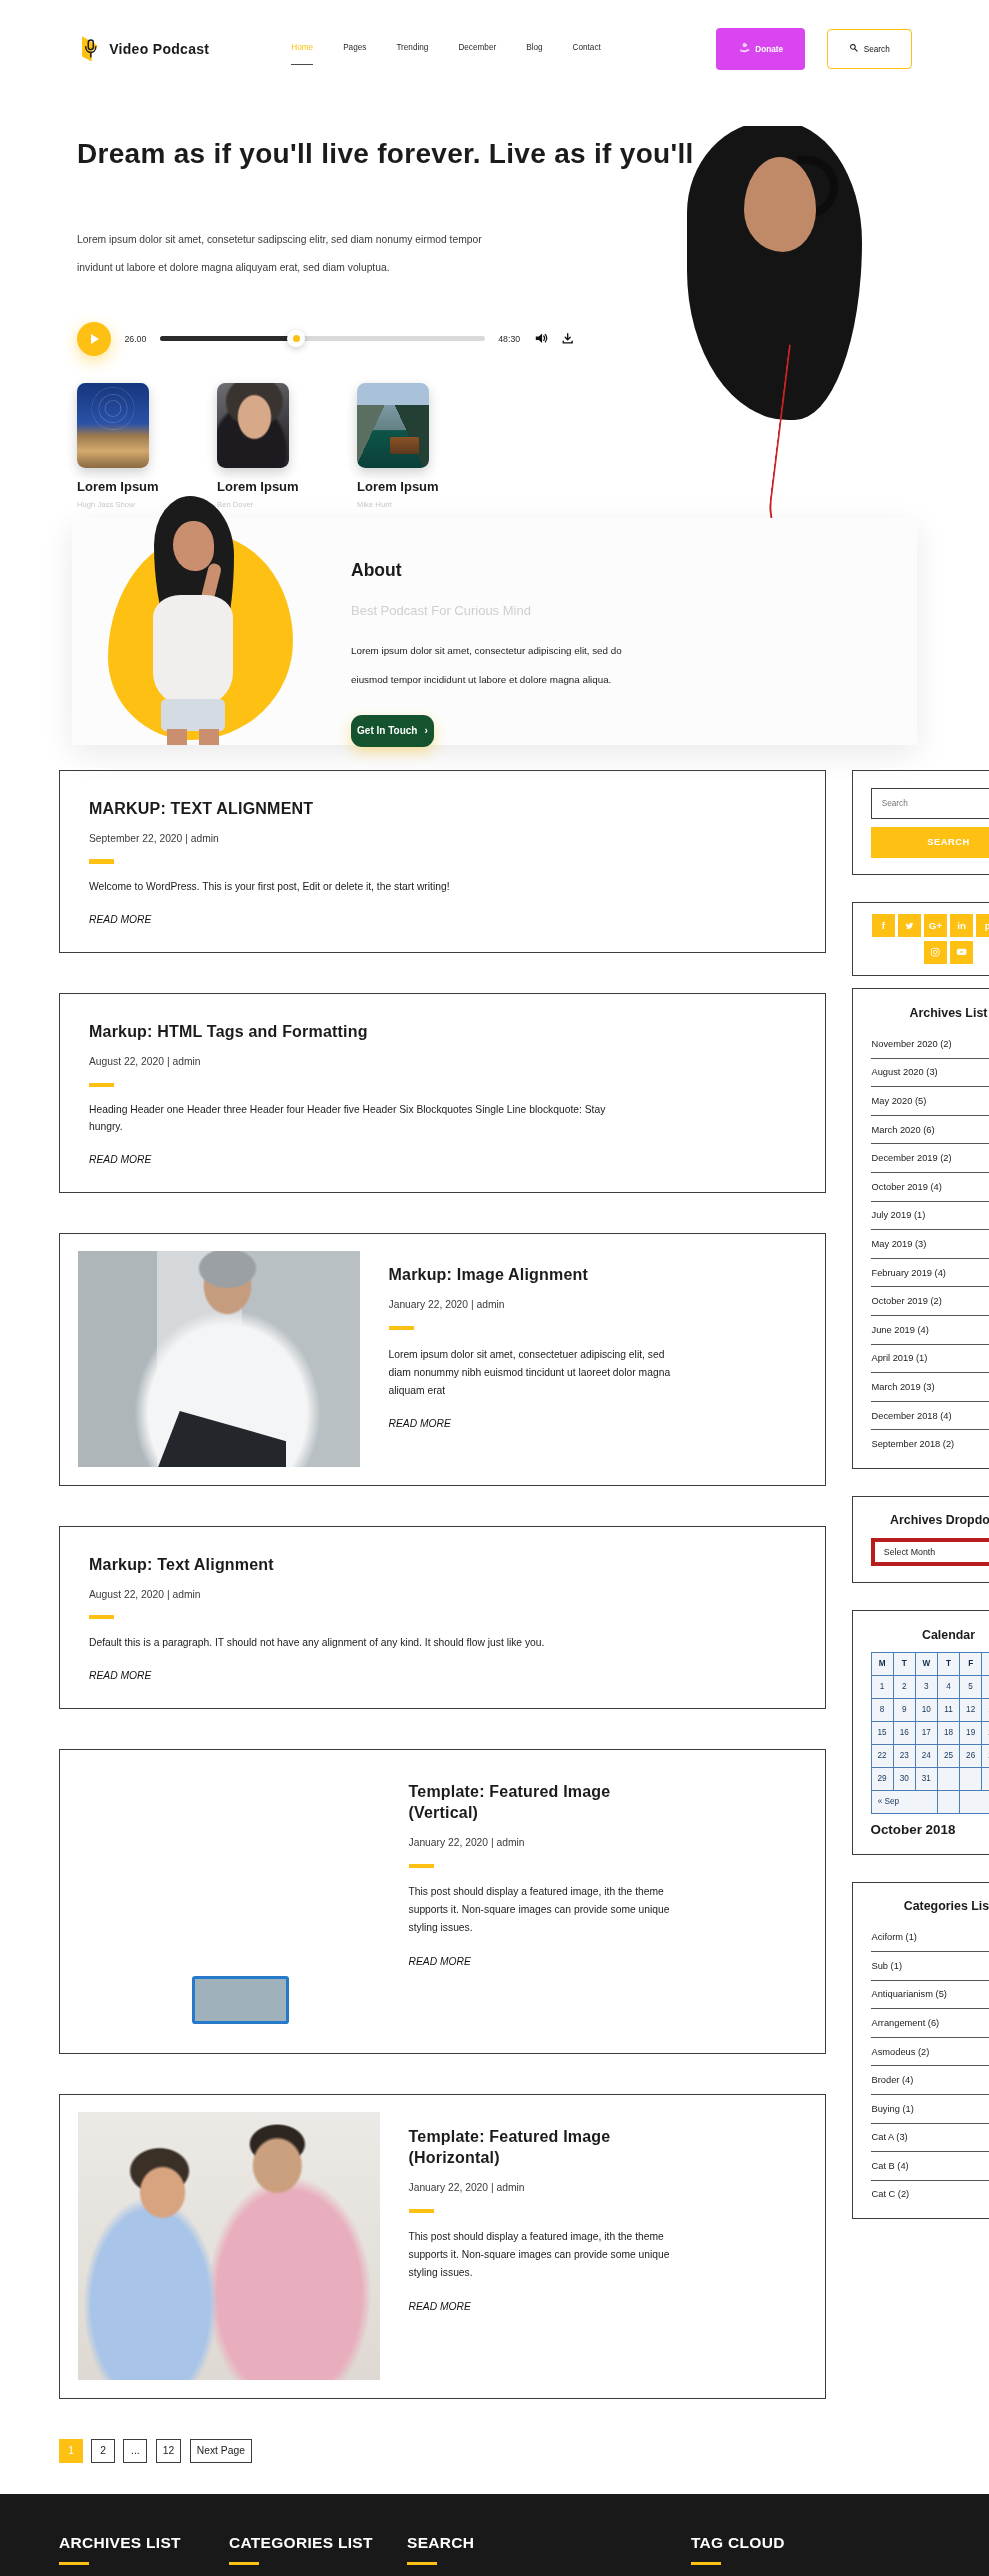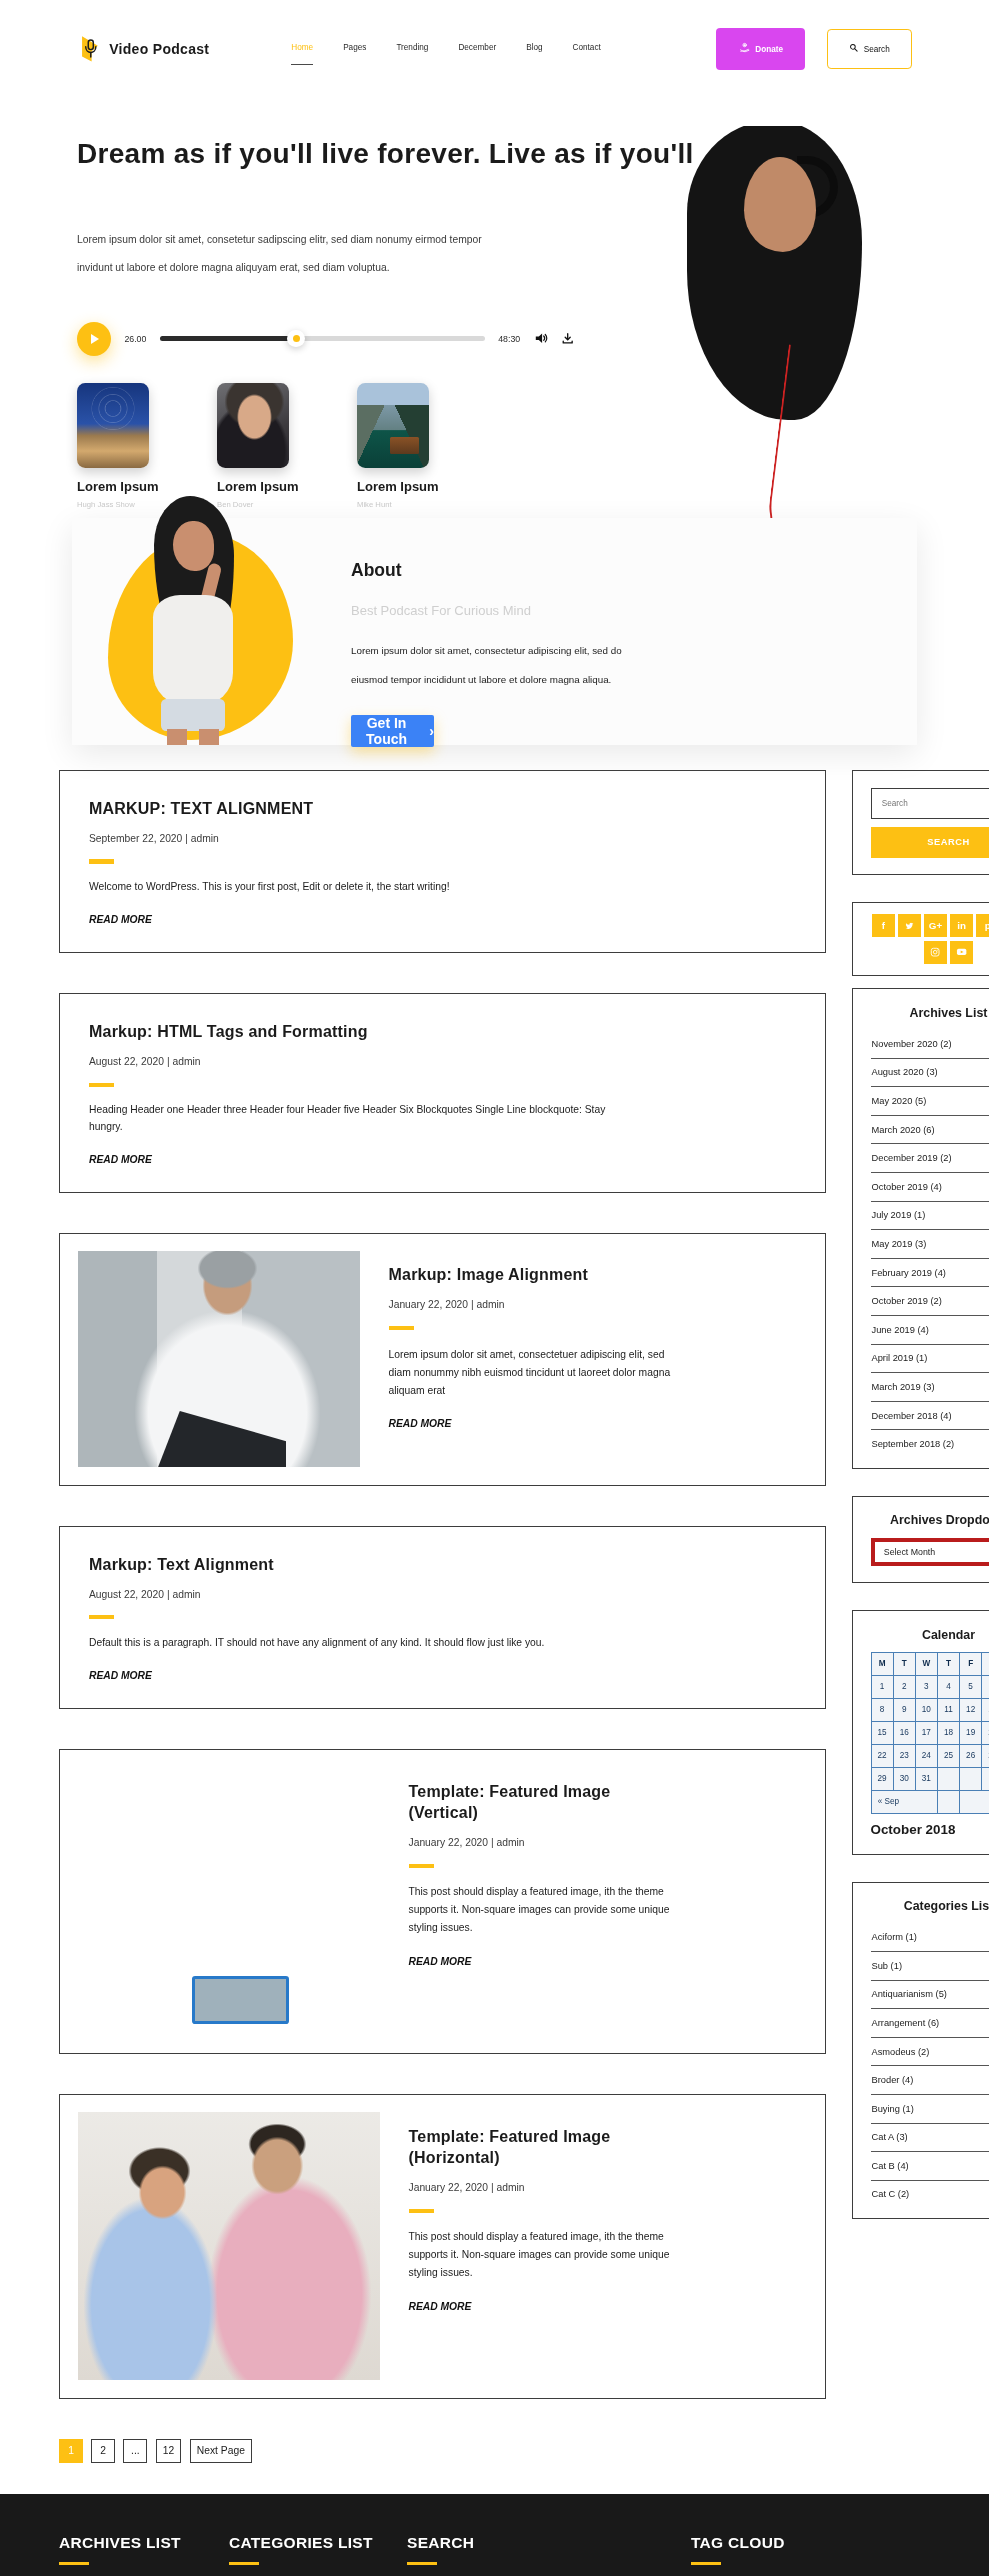--- a/index.html
+++ b/index.html
@@ -91,34 +91,34 @@
   .girl-arm { position:absolute; left:130px; top:45px; width:13.4px; height:62px; background:#c98f6f; border-radius:6.2px; transform:rotate(14deg);}
   .girl-top { position:absolute; left:81px; top:77px; width:80px; height:111px; background:#f0efed;
     border-radius:34% 34% 42% 42%/20% 20% 30% 30%; }
   .girl-shorts { position:absolute; left:89px; top:181px; width:64px; height:32px; background:#d4dbe2; border-radius:5.2px;}
   .girl-legs { position:absolute; left:95px; top:211px; width:52px; height:15.5px;
     background:linear-gradient(90deg,#c98f6f 0 38%, transparent 38% 62%, #c98f6f 62%); }
   .about-body { padding:42px 0 0 32px; }
   .about-title { font-size:17.5px; font-weight:bold; }
   .about-sub { font-size:13px; color:#cfcfcf; margin-top:21.6px; }
   .about-text { font-size:9.8px; line-height:2.9; color:#222; margin-top:19.6px; width:299px; }
-  .btn-touch { margin-top:20.6px; width:83px; height:32px; background:#3b82f6; color:#fff; border:none;
-    border-radius:2px; font-size:14px; font-weight:bold; cursor:pointer; display:flex;
+  .btn-touch { margin-top:20.6px; width:83px; height:32px; background:#14532d; color:#fff; border:none;
+    border-radius:11px; font-size:10px; font-weight:bold; cursor:pointer; display:flex;
     align-items:center; justify-content:center; gap:7.2px; box-shadow:0 5.2px 13.4px rgba(253,192,19,.4); }
 
   
   .main { display:flex; padding:25px 59px 31px; gap:26px; }
   .posts { width:767px; flex:none; }
   .post { border:1px solid #3d3d3d; background:#fff; margin-bottom:40px; }
   .post-pad { padding:27px 29px; }
   .post-title { font-size:16px; font-weight:bold; letter-spacing:0.2px; line-height:1.35; }
   .post-meta { margin-top:13.4px; font-size:10.3px; color:#3a3a3a; }
   .ybar { width:25px; height:4.1px; background:#fdc013; margin:15.5px 0; }
   .post-excerpt { font-size:10.3px; line-height:1.6; color:#1b1b1b; max-width:536px; }
-  .read-more { display:inline-block; margin-top:18.5px; font-size:10.3px; font-weight:bold; font-style:italic; color:#111; }
+  .read-more { display:inline-block; margin-top:18.5px; font-size:10.3px; font-weight:normal; font-style:italic; color:#111; }
   .post-flex { display:flex; gap:29px; padding:17.5px; }
   .post-img { flex:none; position:relative; overflow:hidden; }
   .pi-doctor { width:282px; height:216px; }
   .pi-big { width:302px; height:268px; }
   .post-flex .post-body { padding-top:13.4px; }
   .post-flex .post-excerpt { max-width:289px; line-height:1.75; }
 
   .img-doctor { background:
     radial-gradient(ellipse 30px 20.6px at 53% 8%, #9aa0a3 0 90%, transparent 100%),
     radial-gradient(ellipse 25px 30px at 53% 16%, #c59c7d 0 90%, transparent 100%),

